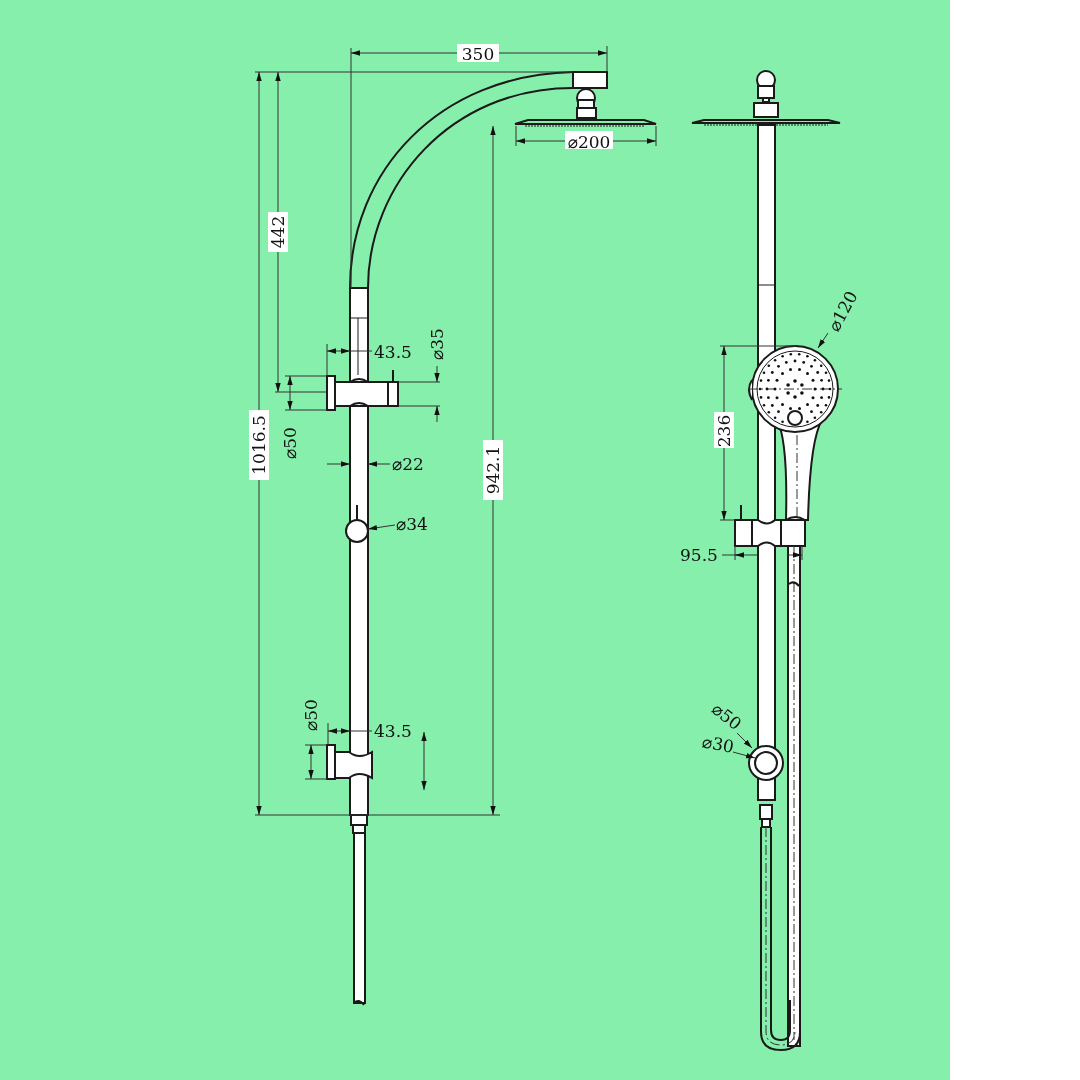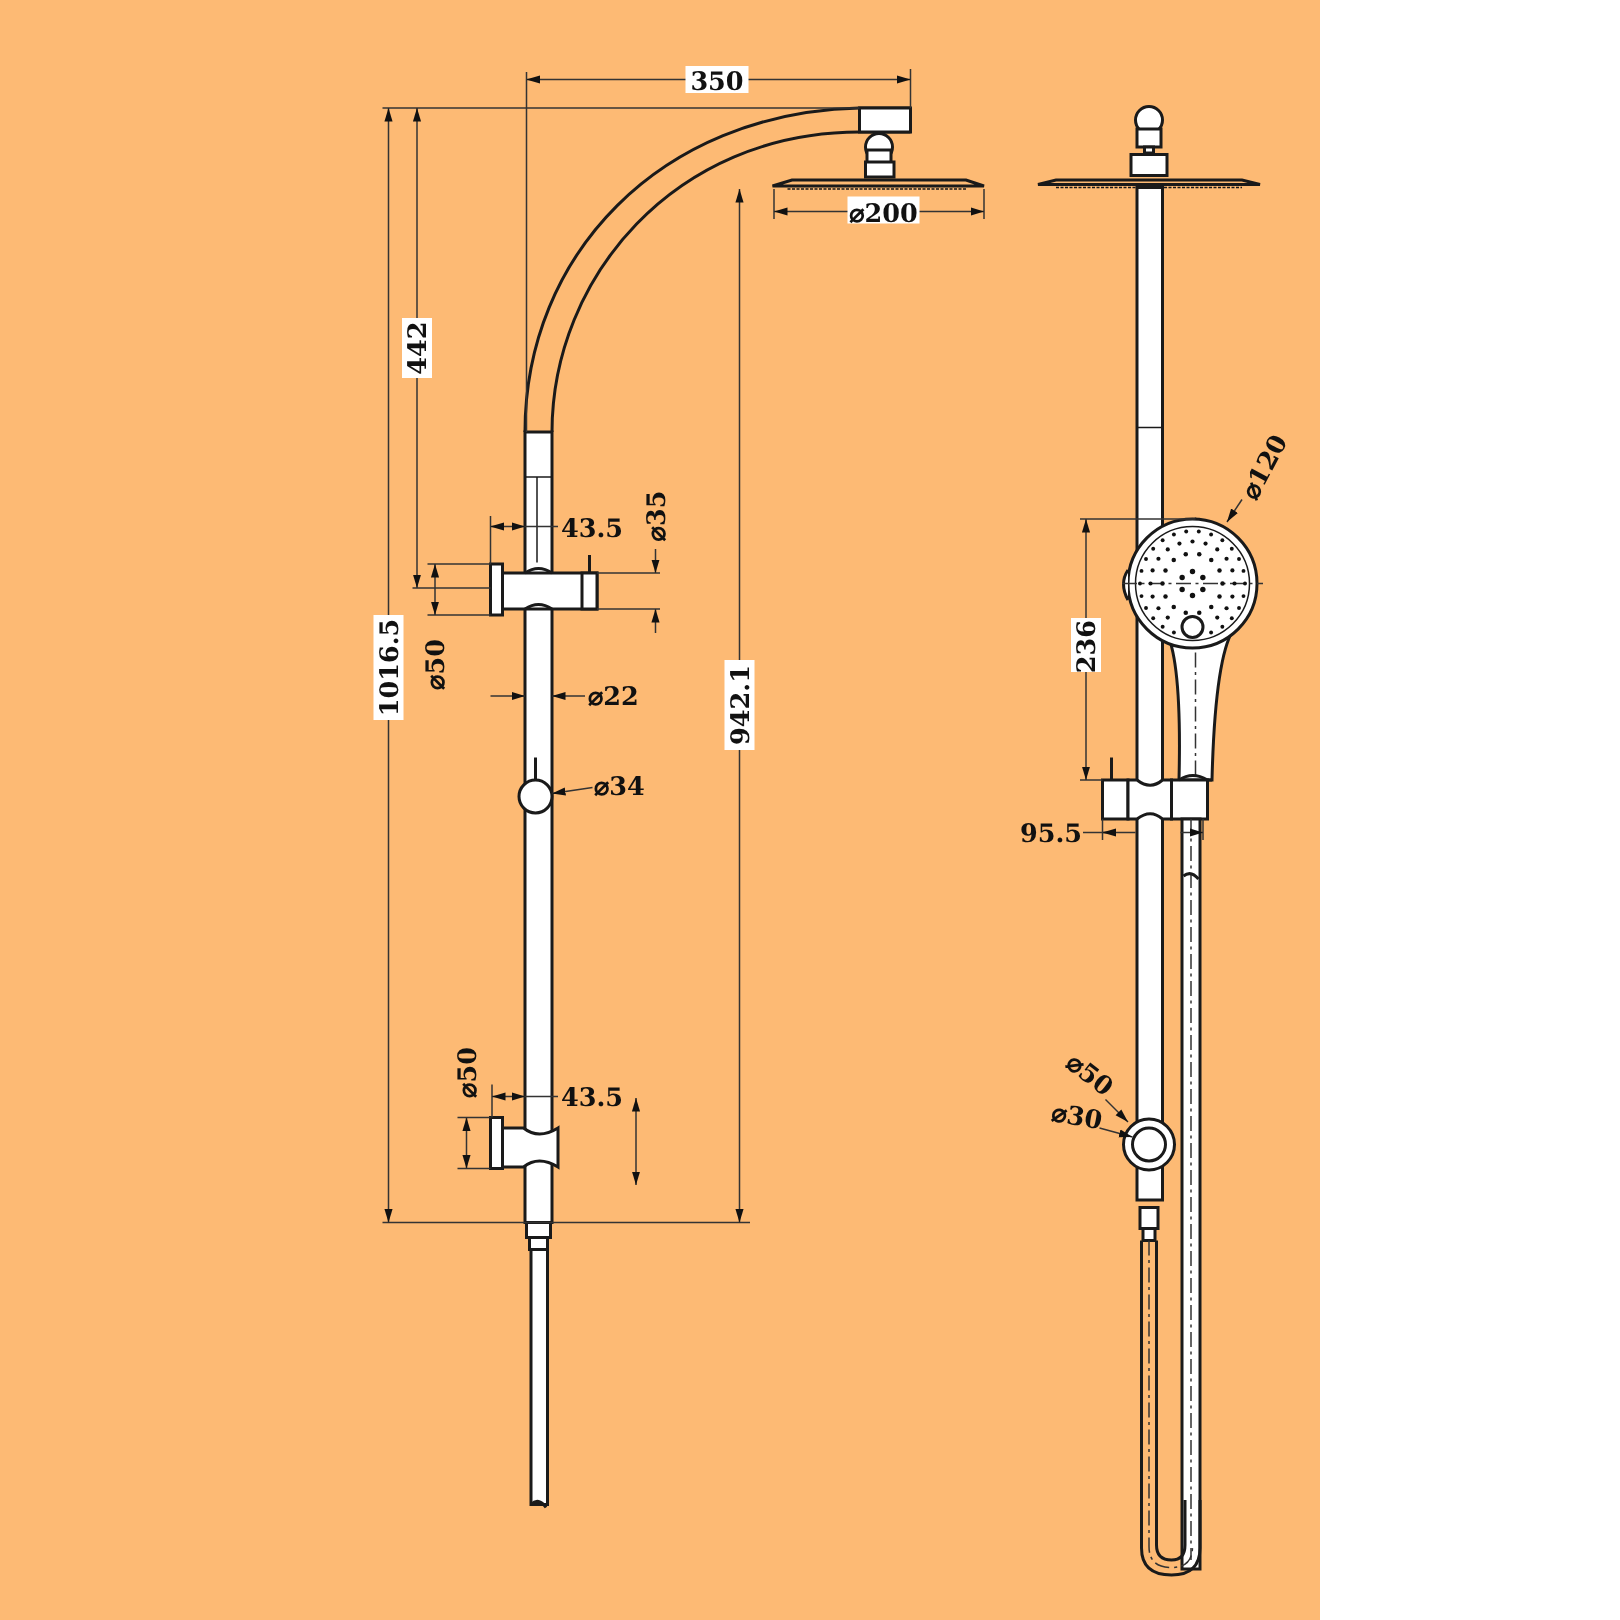--- a/index.html
+++ b/index.html
@@ -1,17 +1,17 @@
 <!DOCTYPE html>
 <html><head>
 <meta charset="utf-8">
 <style>
   html, body { margin: 0; padding: 0; background: #ffffff; }
   body { width: 1080px; height: 1080px; overflow: hidden; }
-  #stage { position: relative; width: 880px; height: 1080px; background: #fdba74; font-weight: bold; }
+  #stage { position: relative; width: 950px; height: 1080px; background: #86efac; }
   svg { position: absolute; left: 0; top: 0; }
   .ln { stroke: #1a1a1a; stroke-width: 2; fill: none; }
   .th { stroke: #1a1a1a; stroke-width: 1; fill: none; }
   .dim { stroke: #333; stroke-width: 1; fill: none; }
   .fill { fill: #fff; stroke: #1a1a1a; stroke-width: 2; }
   .dash { stroke: #333; stroke-width: 1; fill: none; stroke-dasharray: 10 3 2 3; }
   .lbl { font-family: "DejaVu Serif", "Liberation Serif", serif; font-size: 17px; fill: #111; }
   .arrow { fill: #111; }
 </style>
 </head>

